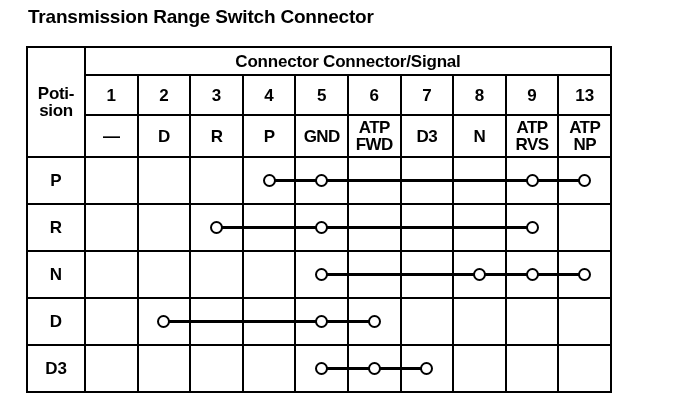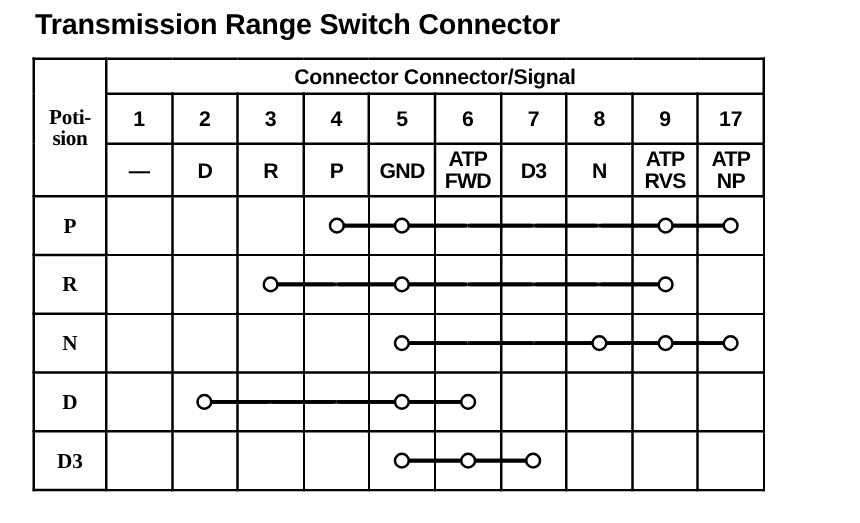--- a/index.html
+++ b/index.html
@@ -12,21 +12,21 @@
     height: 418px;
     font-family: "Liberation Sans", sans-serif;
     color: #000000;
     overflow: hidden;
     position: relative;
   }
   #page-title {
     position: absolute;
     left: 28px;
     top: 6px;
-    font-size: 23px;
+    font-size: 19px;
     font-weight: bold;
     letter-spacing: -0.2px;
     white-space: nowrap;
   }
   #table-wrap {
     position: absolute;
     left: 26px;
     top: 46px;
     width: 586px;
     height: 346px;
@@ -41,21 +41,21 @@
   table.matrix th {
     border: 2px solid #000000;
     padding: 0;
     text-align: center;
     vertical-align: middle;
     font-weight: bold;
     font-size: 17px;
     line-height: 1.0;
     background: #ffffff;
   }
-  .col-pos { width: 56px; font-family: Liberation Serif, serif; }
+  .col-pos { width: 56px; }
   .col-term { width: 53px; }
 
   .hdr-group {
     font-size: 18px;
     height: 26px;
     letter-spacing: -0.2px;
   }
   .pos-label {
     font-size: 17px;
     line-height: 1.05;
@@ -139,21 +139,21 @@
         <tr>
           <th class="col-term term-num">1</th>
           <th class="col-term term-num">2</th>
           <th class="col-term term-num">3</th>
           <th class="col-term term-num">4</th>
           <th class="col-term term-num">5</th>
           <th class="col-term term-num">6</th>
           <th class="col-term term-num">7</th>
           <th class="col-term term-num">8</th>
           <th class="col-term term-num">9</th>
-          <th class="col-term term-num">17</th>
+          <th class="col-term term-num">13</th>
         </tr>
         <tr>
           <th class="col-term sig-name dash-cell">
             <span class="two-line">—</span>
           </th>
           <th class="col-term sig-name dash-cell">
             <span class="two-line">D</span>
           </th>
           <th class="col-term sig-name dash-cell">
             <span class="two-line">R</span>

